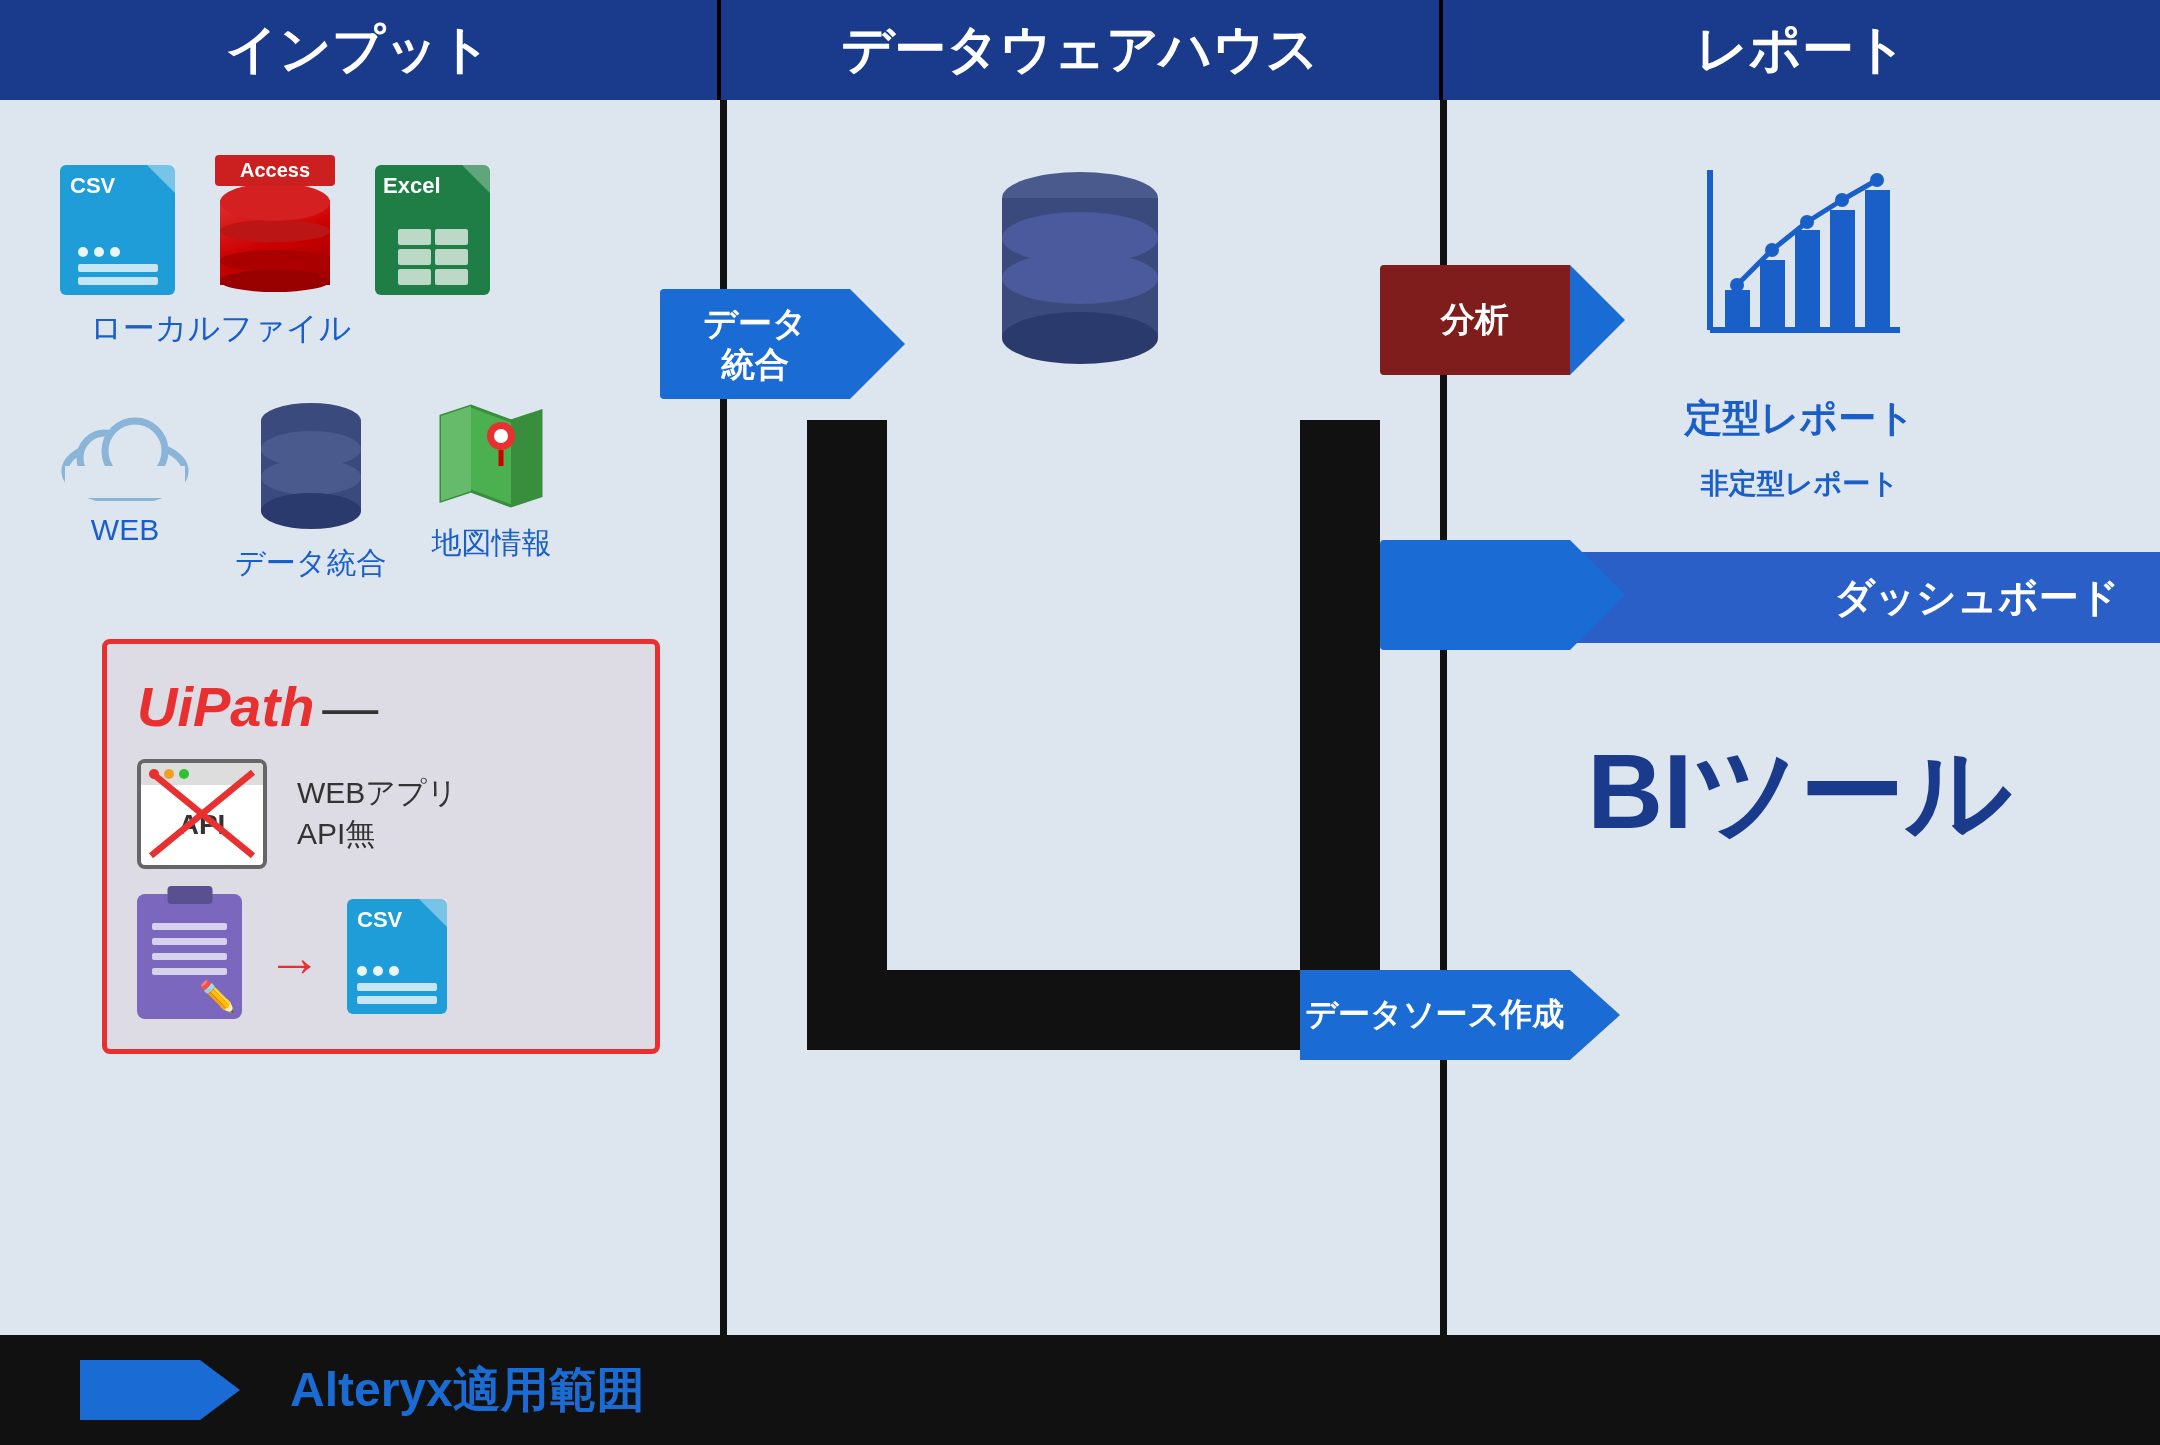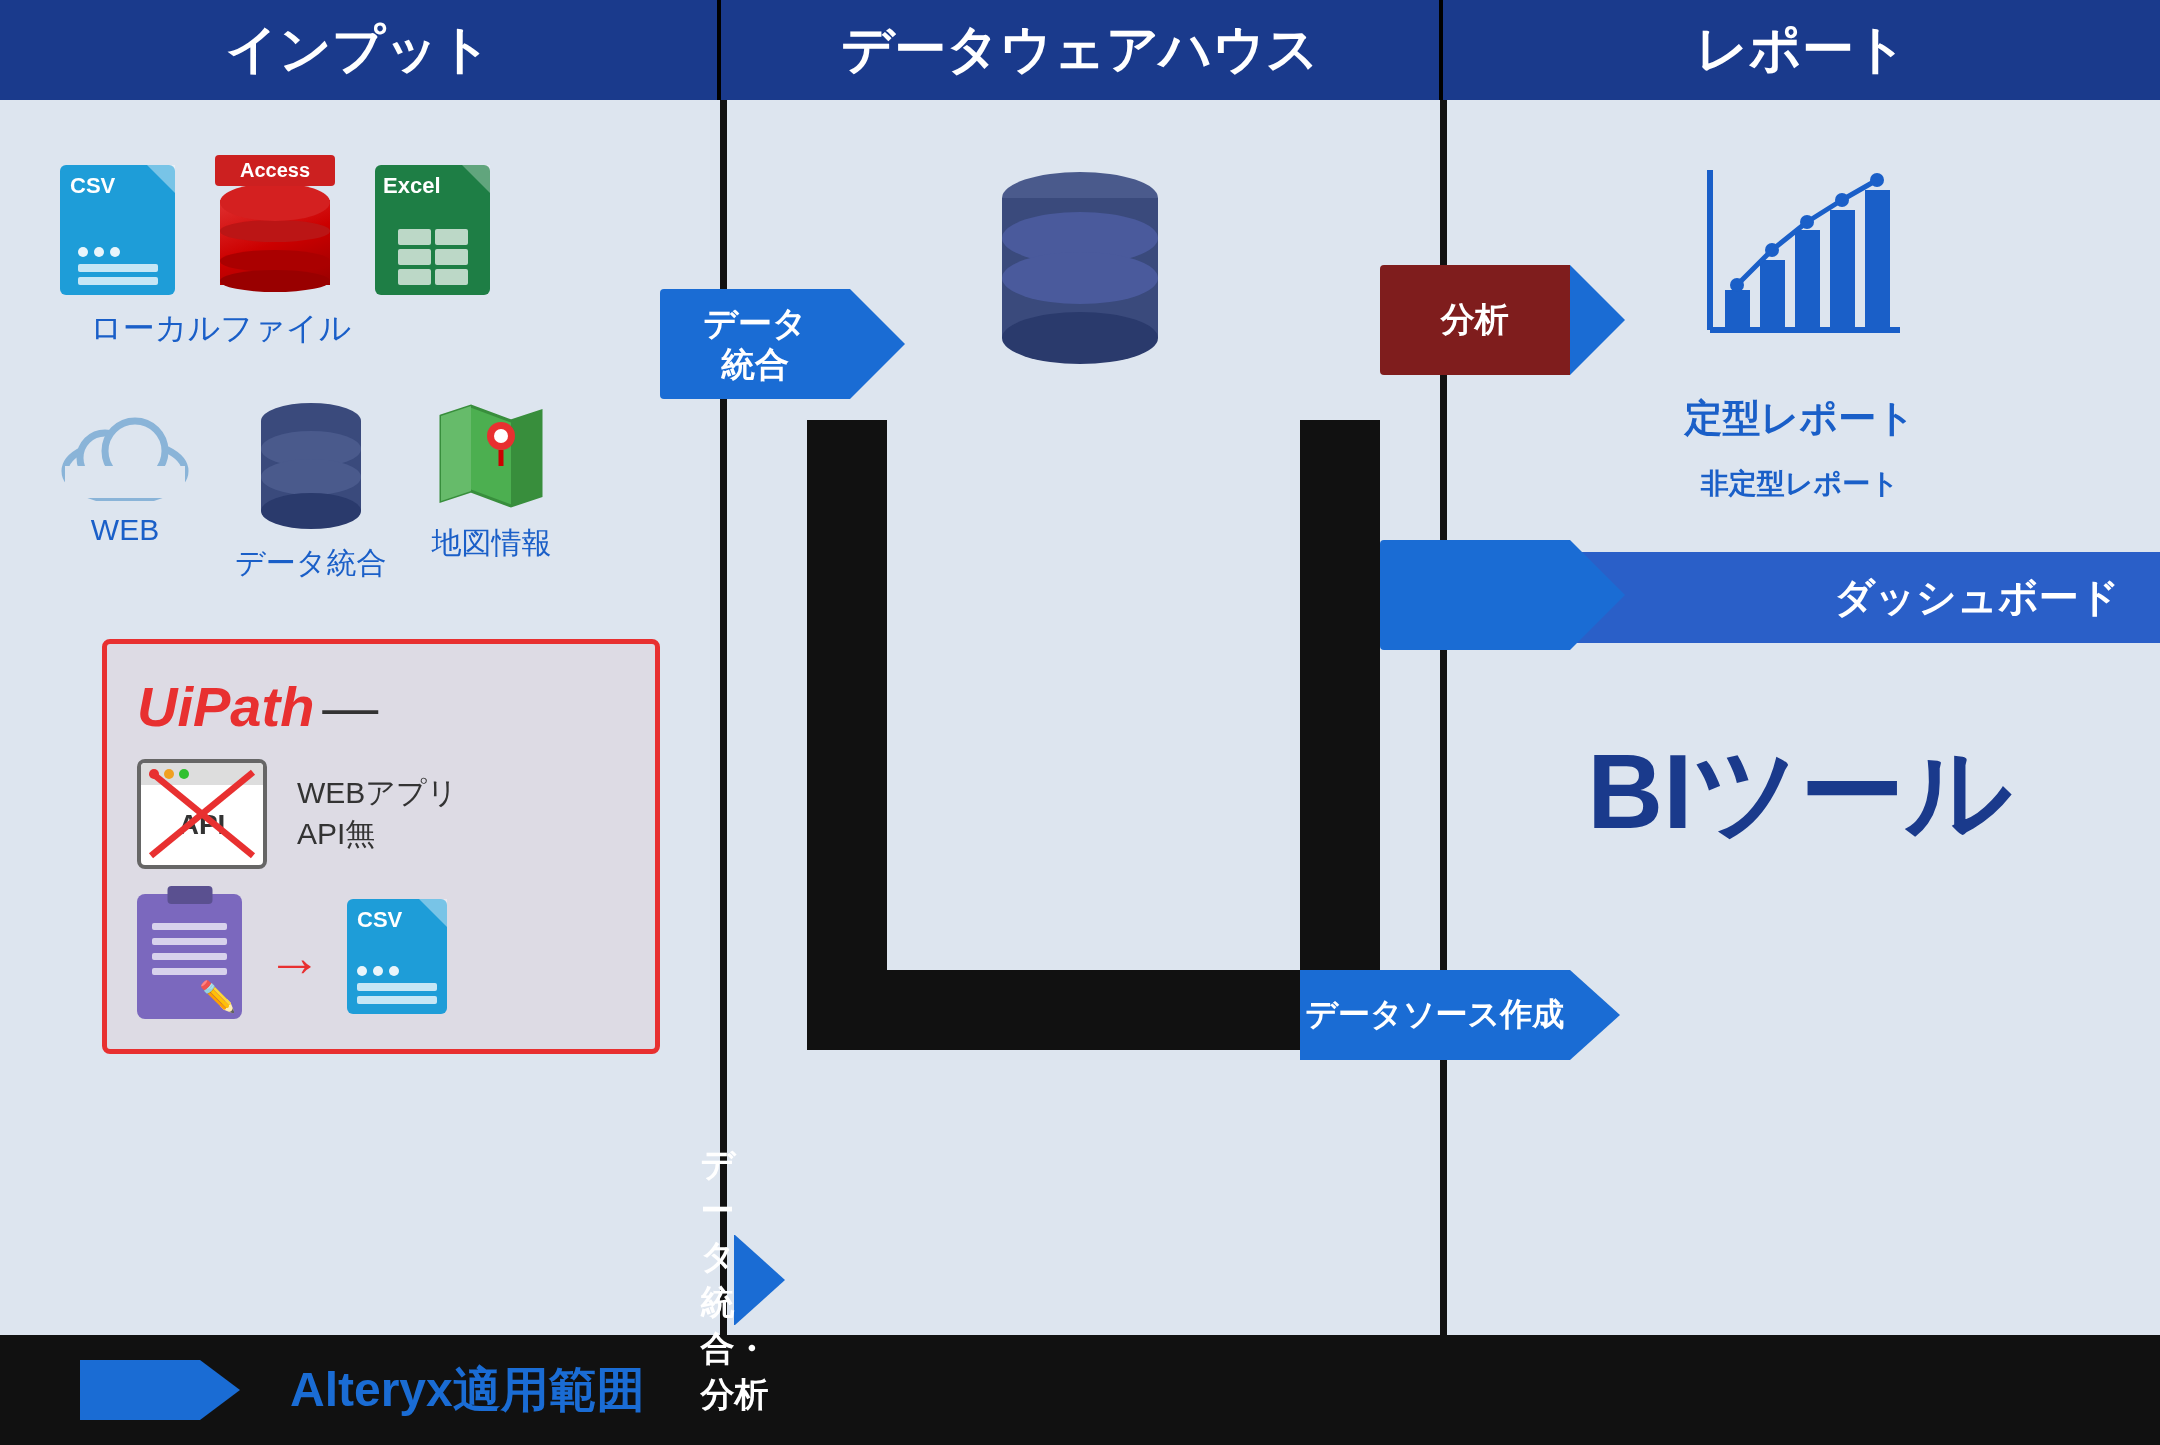--- a/index.html
+++ b/index.html
@@ -474,26 +474,20 @@
 
     <div style="position:absolute; left: calc(66.66% - 60px - 80px); top:320px; width:80px; height:630px; background:#111; z-index:15;"></div>
 
     <div style="position:absolute; left: calc(66.66% - 60px - 80px); top: 870px; z-index:30;">
       <div style="width:270px; height:90px; background:#1a6cd4; display:flex; align-items:center; justify-content:center; position:relative;">
         <span style="color:white; font-weight:bold; font-size:32px;">データソース作成</span>
         <div style="position:absolute; right:-50px; top:50%; transform:translateY(-50%); border-left:50px solid #1a6cd4; border-top:45px solid transparent; border-bottom:45px solid transparent;"></div>
       </div>
     </div>
 
-    <div style="position:absolute; left: calc(33.33% + 14px); bottom: 10px; z-index:30;">
-      <div style="width: calc(33.33% - 90px); height:90px; background:#1a6cd4; display:flex; align-items:center; justify-content:center; position:relative;">
-        <span style="color:white; font-weight:bold; font-size:34px;">データ統合・分析</span>
-        <div style="position:absolute; right:-50px; top:50%; transform:translateY(-50%); border-left:50px solid #1a6cd4; border-top:45px solid transparent; border-bottom:45px solid transparent;"></div>
-      </div>
-    </div>
 
   </div>
 
   <div class="bottom-bar">
     <div class="bottom-arrow"></div>
     <span class="bottom-text">Alteryx適用範囲</span>
   </div>
 
 </div>
 

